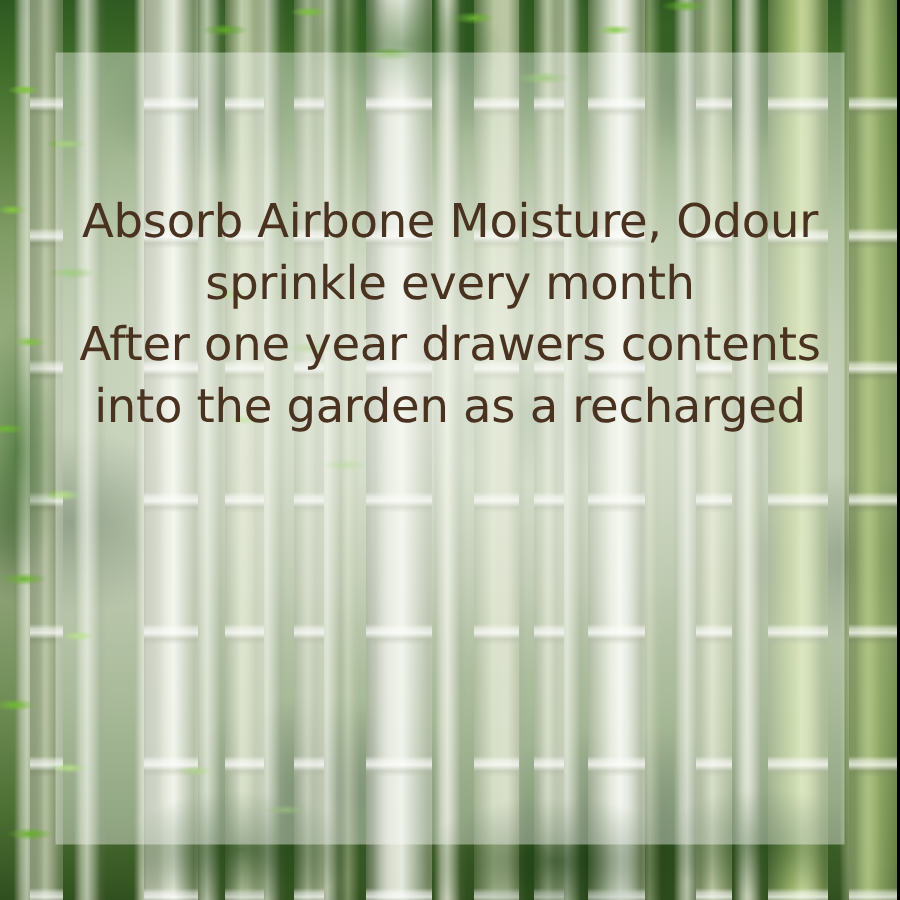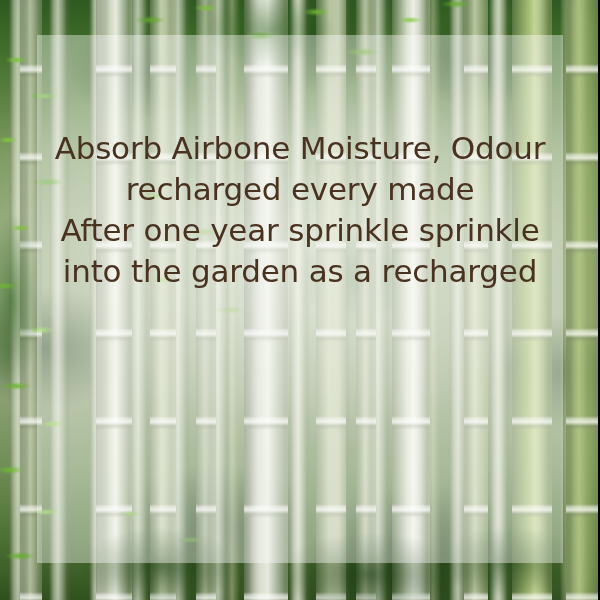--- a/index.html
+++ b/index.html
@@ -247,18 +247,18 @@
     <div class="leaves leaf-mid"></div>
     <div class="leaves leaf-bottom"></div>
 
     <div class="bg-haze"></div>
   </div>
 
   <div id="panel"></div>
 
   <div id="caption">
     <span class="line">Absorb Airbone Moisture, Odour</span>
-    <span class="line">recharged every made</span>
-    <span class="line">After one year sprinkle sprinkle</span>
+    <span class="line">sprinkle every month</span>
+    <span class="line">After one year drawers contents</span>
     <span class="line">into the garden as a recharged</span>
   </div>
 
 </div>
 
 </body></html>

